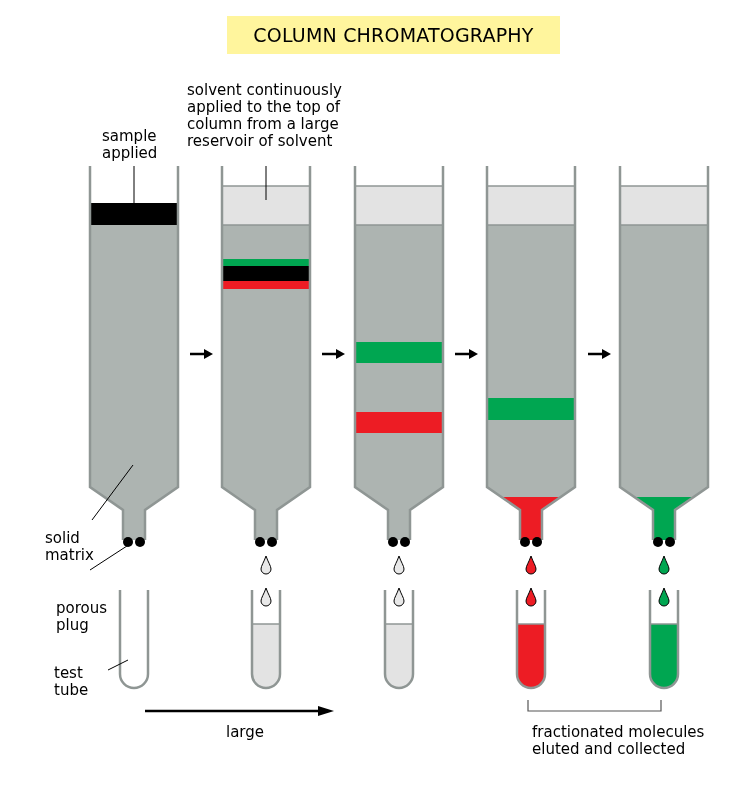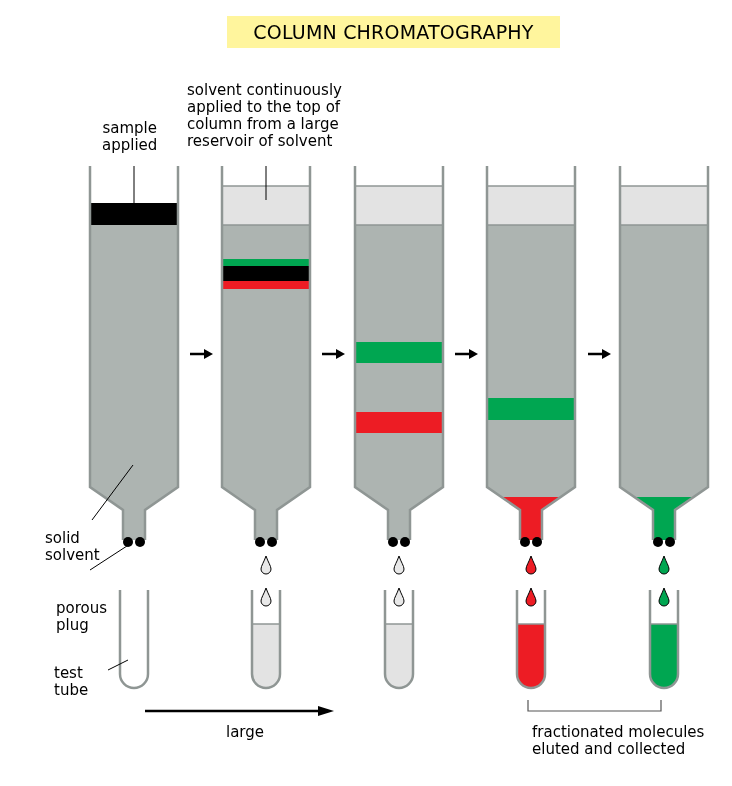--- a/index.html
+++ b/index.html
@@ -1,36 +1,36 @@
 <!DOCTYPE html>
 <html><head>
 <meta charset="utf-8">
 <style>
   html, body { margin: 0; padding: 0; background: #ffffff; }
   body { width: 732px; height: 786px; position: relative; overflow: hidden;
          font-family: "DejaVu Sans", sans-serif; color: #000; }
-  .title-box { position: absolute; left: 227px; top: 16px; width: 333px; height: 32px;
+  .title-box { position: absolute; left: 227px; top: 16px; width: 333px; height: 38px;
                background: #fff59d; display: flex; align-items: center; justify-content: center;
                font-size: 19px; letter-spacing: 0.2px; }
   .label { position: absolute; font-size: 15px; line-height: 17px; white-space: pre-line; }
   svg { position: absolute; left: 0; top: 0; }
 </style>
 </head>
 <body>
 
 <div class="title-box">COLUMN CHROMATOGRAPHY</div>
 
-<div class="label" style="left:102px; top:120px; text-align:center;">sample
+<div class="label" style="left:102px; top:128px; text-align:left;">sample
 applied</div>
 <div class="label" style="left:187px; top:82px;">solvent continuously
 applied to the top of
 column from a large
 reservoir of solvent</div>
 <div class="label" style="left:45px; top:530px;">solid
-solvent</div>
+matrix</div>
 <div class="label" style="left:45px; top:600px;margin-left:11px;">porous
 plug</div>
 <div class="label" style="left:54px; top:665px;">test
 tube</div>
 <div class="label" style="left:226px; top:724px;">large</div>
 <div class="label" style="left:532px; top:724px;">fractionated molecules
 eluted and collected</div>
 
 <svg id="diagram" width="732" height="786" viewBox="0 0 732 786">
     <g>

